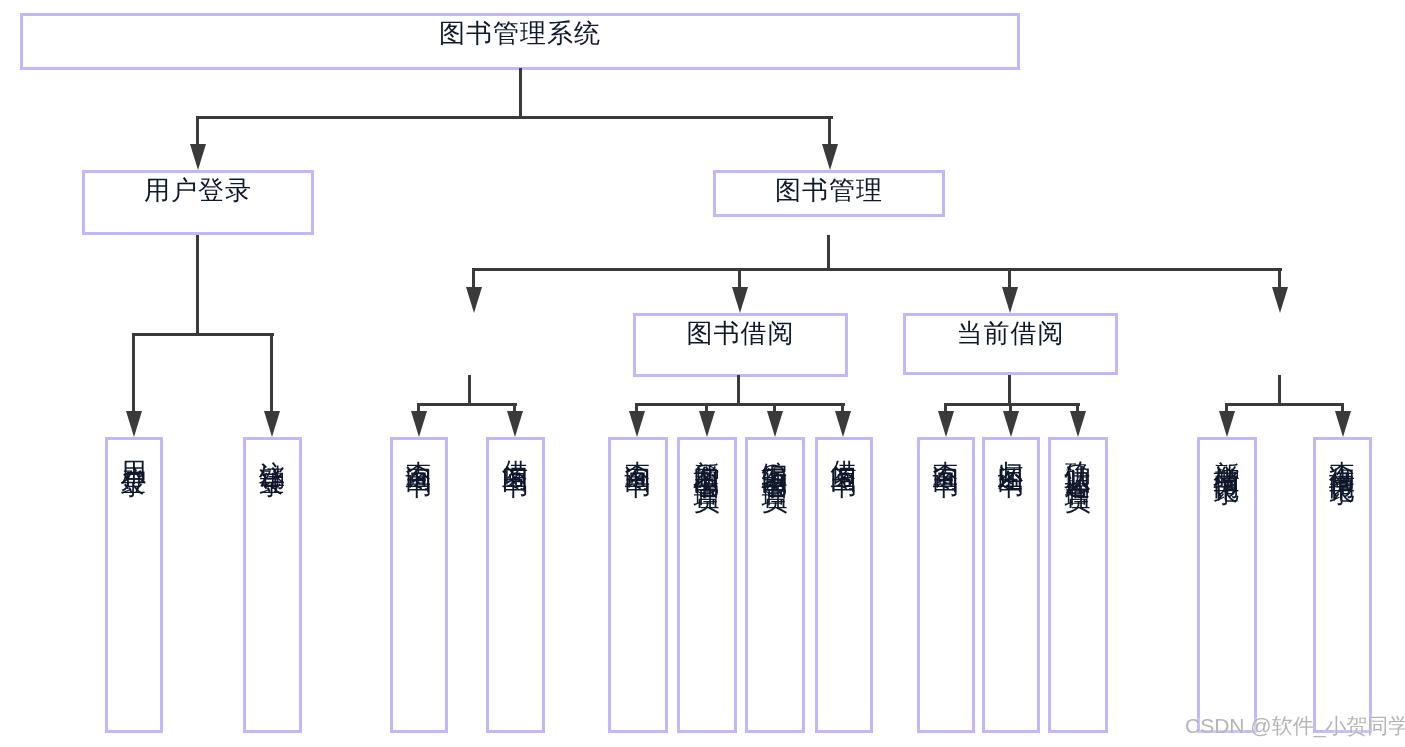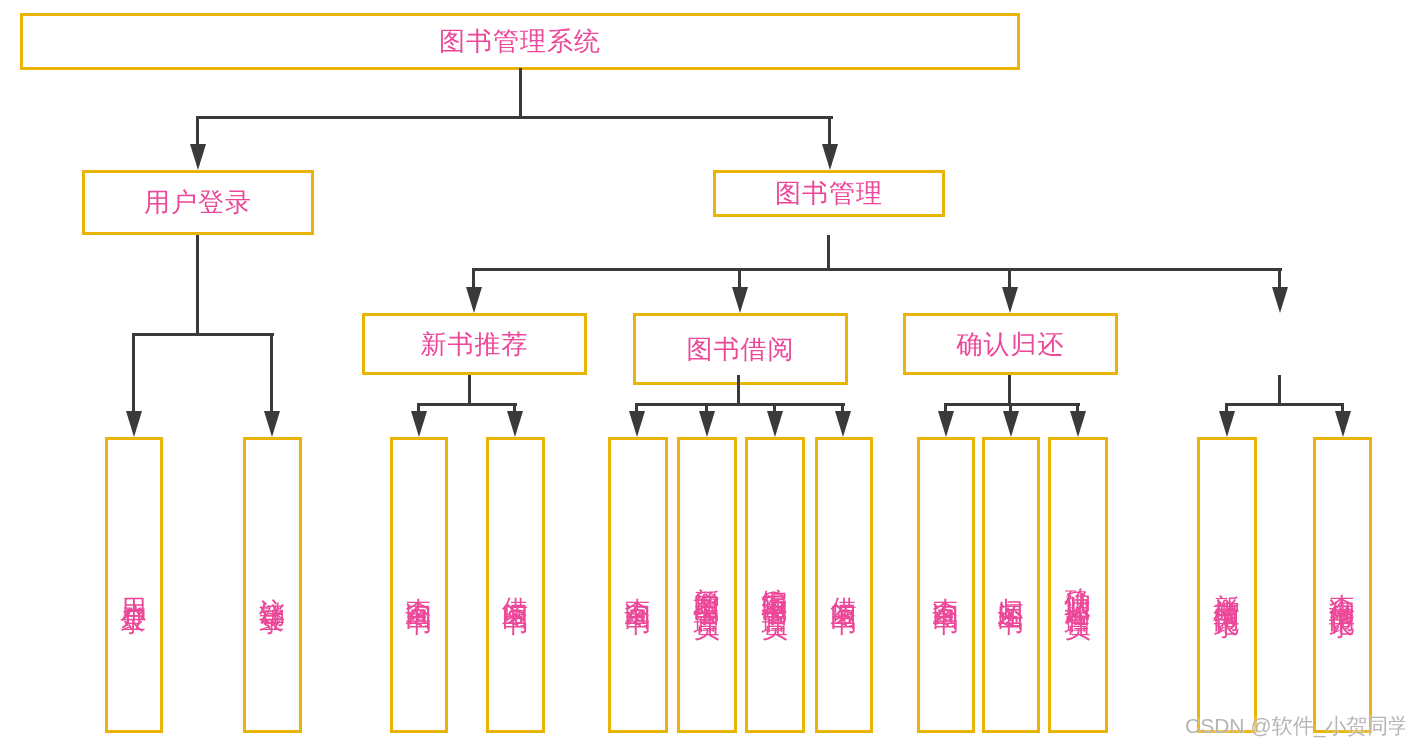--- a/index.html
+++ b/index.html
@@ -3,23 +3,23 @@
 <meta charset="utf-8">
 <style>
   html,body{margin:0;padding:0;}
   body{
     width:1405px;height:747px;background:#ffffff;
     font-family:"Liberation Sans", sans-serif;
   }
   .stage{position:relative;width:1405px;height:747px;background:#fff;overflow:hidden;}
   .box{
     position:absolute;box-sizing:border-box;
-    border:3px solid #eab308;background:#fff;
-    display:flex;align-items:center;justify-content:center;
-    color:#ec4899;
+    border:3px solid #c4b5fd;background:#fff;
+    display:flex;align-items:flex-start;justify-content:center;
+    color:#0f172a;
   }
   .hbox .lbl{font-size:26px;white-space:nowrap;letter-spacing:1px;}
   .leaf .lbl{
     writing-mode:vertical-rl;text-orientation:mixed;
     font-size:26px;line-height:1;letter-spacing:4px;
   }
   .line{position:absolute;background:#3a3a3a;}
   .arrow{
     position:absolute;width:0;height:0;
     border-left:8px solid transparent;border-right:8px solid transparent;
@@ -40,28 +40,25 @@
     <span class="lbl">图书管理系统</span>
   </div>
 
   <div class="box hbox" style="left:82px;top:170px;width:232px;height:65px">
     <span class="lbl">用户登录</span>
   </div>
   <div class="box hbox" style="left:713px;top:170px;width:232px;height:47px">
     <span class="lbl">图书管理</span>
   </div>
 
-  <div class="box hbox" style="left:362px;top:313px;width:225px;height:62px">
-    <span class="lbl">新书推荐</span>
-  </div>
-  <div class="box hbox" style="left:633px;top:313px;width:215px;height:72px">
+  <div class="box hbox" style="left:633px;top:313px;width:215px;height:64px">
     <span class="lbl">图书借阅</span>
   </div>
   <div class="box hbox" style="left:903px;top:313px;width:215px;height:62px">
-    <span class="lbl">确认归还</span>
+    <span class="lbl">当前借阅</span>
   </div>
 
   <div class="box leaf" style="left:105px;top:437px;width:58px;height:296px">
     <span class="lbl">用户登录</span>
   </div>
   <div class="box leaf" style="left:243px;top:437px;width:59px;height:296px">
     <span class="lbl">注销登录</span>
   </div>
   <div class="box leaf" style="left:390px;top:437px;width:58px;height:296px">
     <span class="lbl">查询图书</span>

